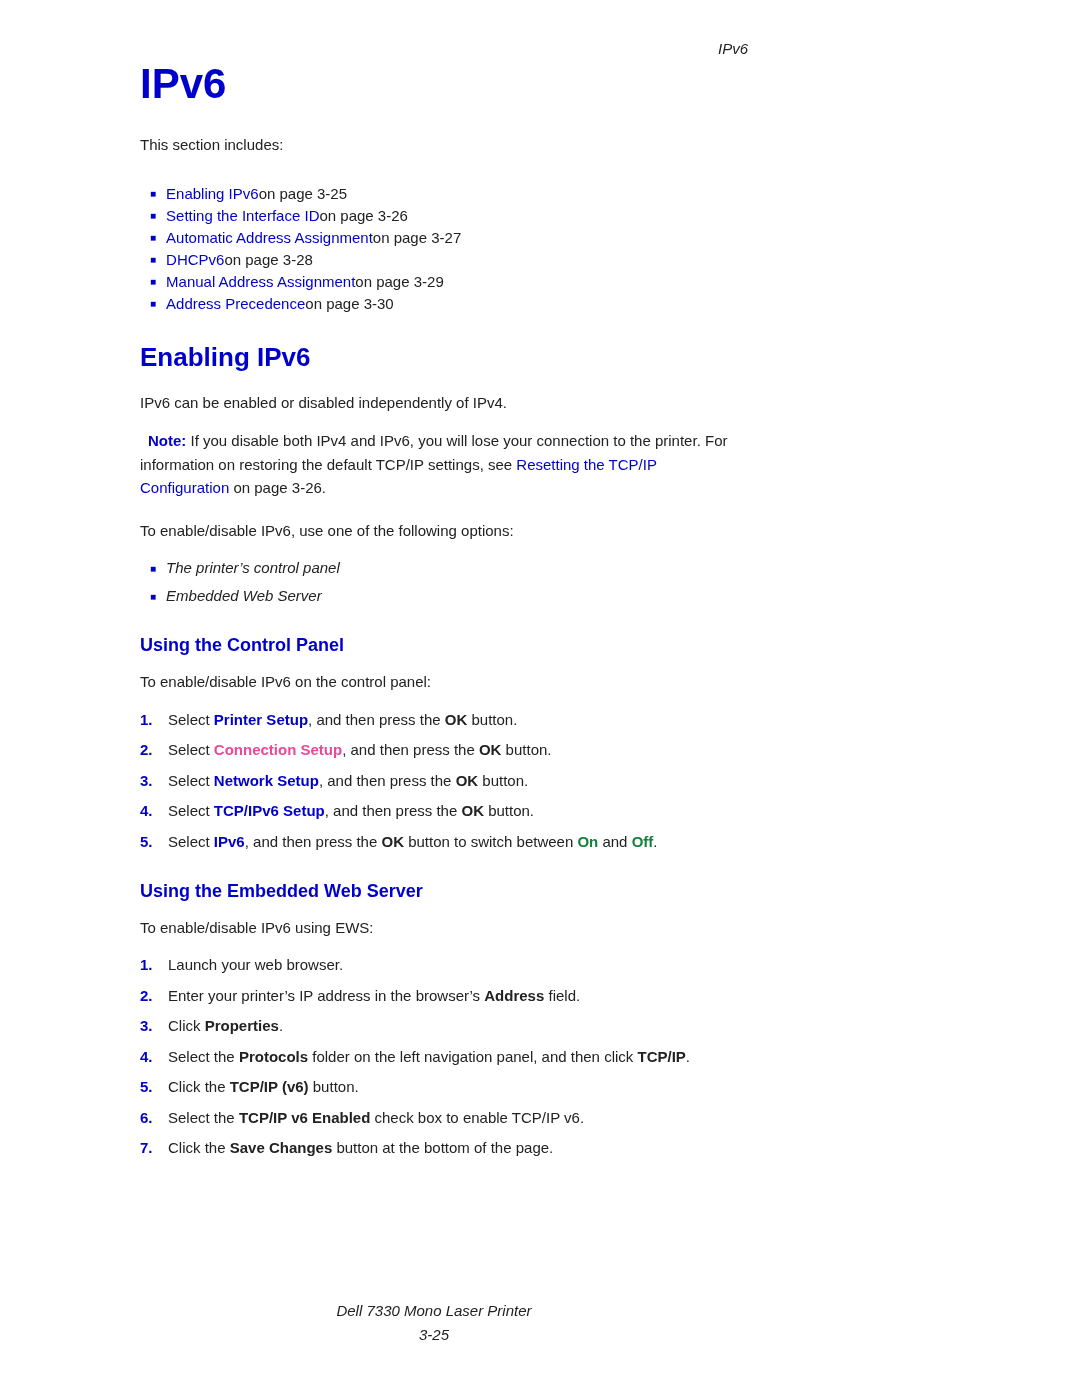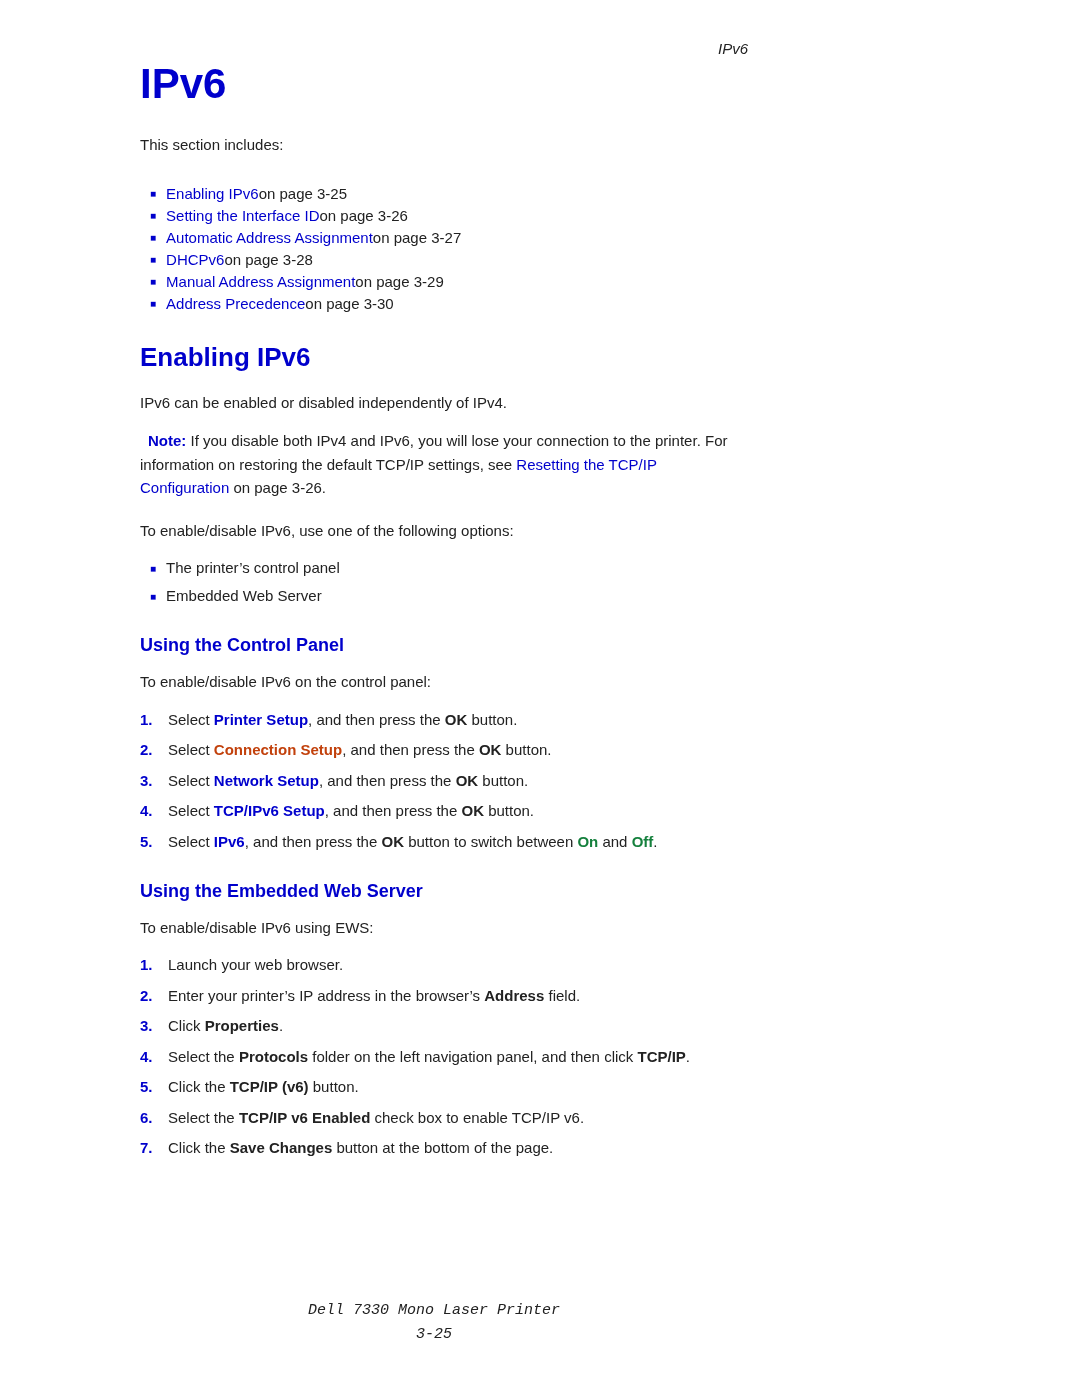--- a/index.html
+++ b/index.html
@@ -110,20 +110,21 @@
 
     .note-box a {
       color: #0000cc;
       text-decoration: none;
     }
 
     .bullet-list {
       list-style: none;
       margin-bottom: 20px;
       padding-left: 10px;
+      font-style: italic;
     }
 
     .bullet-list li {
       display: flex;
       align-items: flex-start;
       margin-bottom: 5px;
       font-size: 15px;
       line-height: 1.5;
     }
 
@@ -177,21 +178,20 @@
     .footer {
       position: absolute;
       bottom: 50px;
       left: 0;
       right: 0;
       text-align: center;
       font-style: italic;
       font-size: 15px;
       color: #222;
       line-height: 1.6;
-      font-family: Liberation Mono, monospace;
     }
 
     .subsection-block {
       margin-bottom: 28px;
     }
 
     .para {
       font-size: 15px;
       line-height: 1.55;
       margin-bottom: 15px;
@@ -262,21 +262,21 @@
 
     <p class="para">To enable/disable IPv6 on the control panel:</p>
 
     <ol class="numbered-list">
       <li>
         <span class="num">1.</span>
         <span class="content">Select <a href="#" style="color:#0000cc; font-weight:bold;">Printer Setup</a>, and then press the <strong>OK</strong> button.</span>
       </li>
       <li>
         <span class="num">2.</span>
-        <span class="content">Select <a href="#" style="color:#c2410c; font-weight:bold;">Connection Setup</a>, and then press the <strong>OK</strong> button.</span>
+        <span class="content">Select <a href="#" style="color:#ec4899; font-weight:bold;">Connection Setup</a>, and then press the <strong>OK</strong> button.</span>
       </li>
       <li>
         <span class="num">3.</span>
         <span class="content">Select <a href="#" style="color:#0000cc; font-weight:bold;">Network Setup</a>, and then press the <strong>OK</strong> button.</span>
       </li>
       <li>
         <span class="num">4.</span>
         <span class="content">Select <a href="#" style="color:#0000cc; font-weight:bold;">TCP/IPv6 Setup</a>, and then press the <strong>OK</strong> button.</span>
       </li>
       <li>

